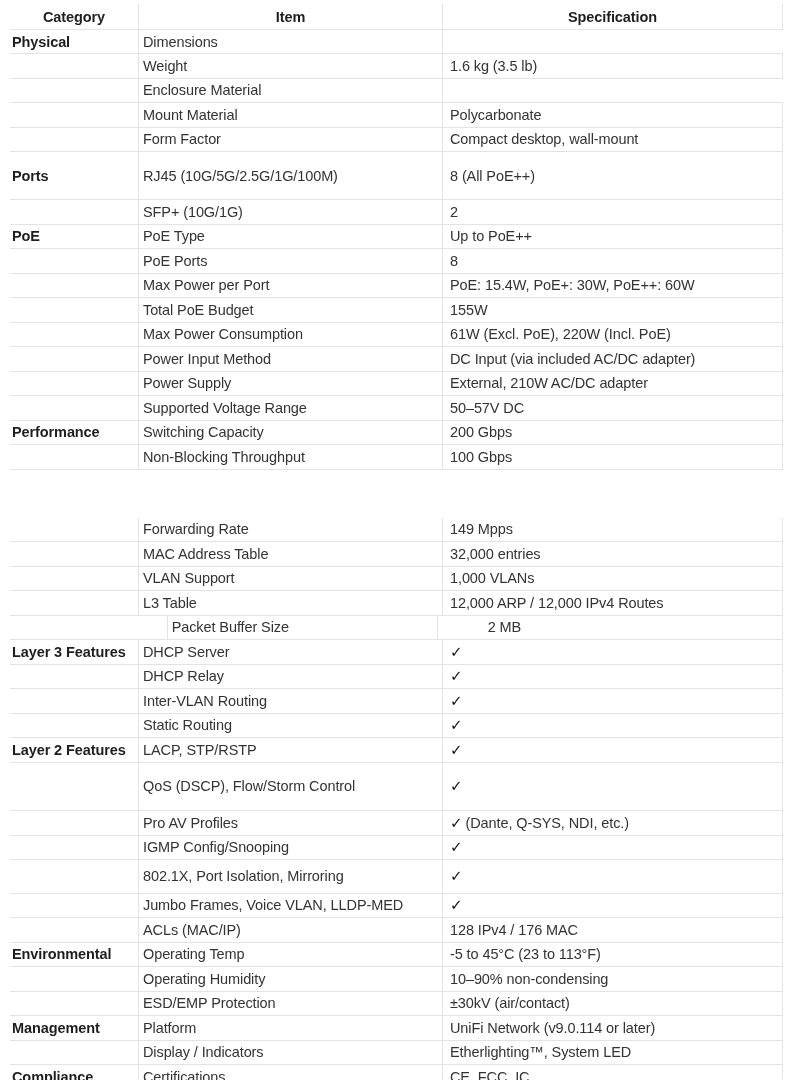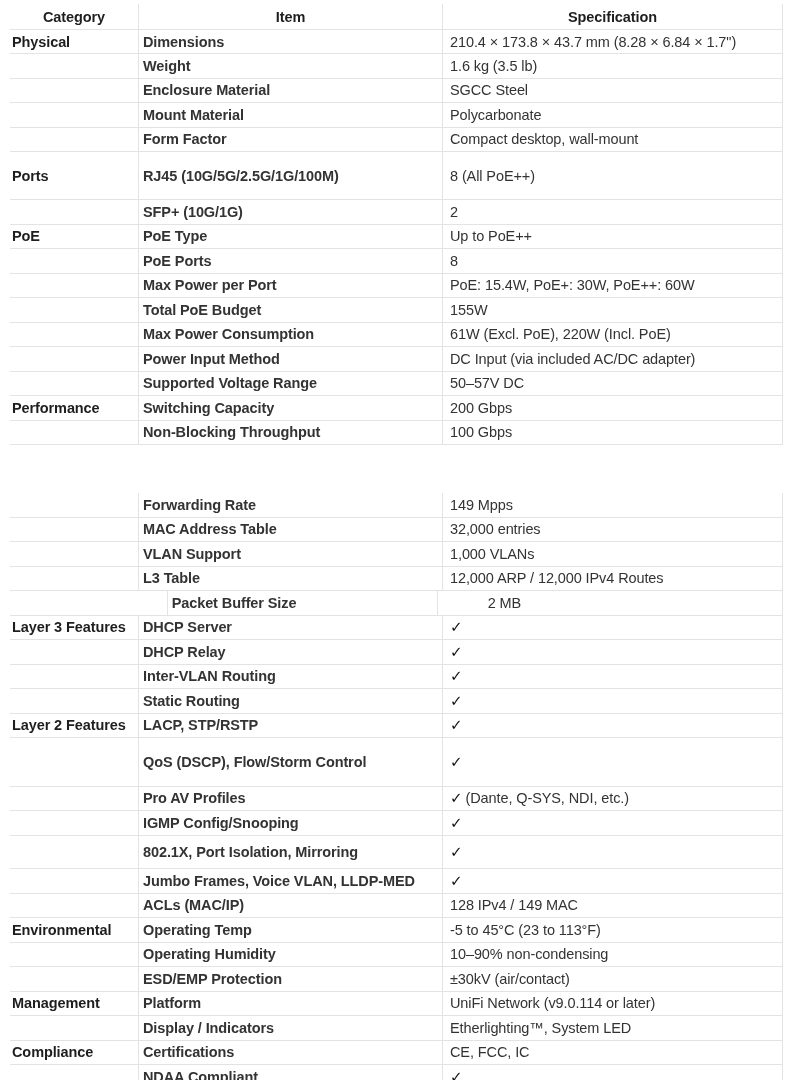--- a/index.html
+++ b/index.html
@@ -3,50 +3,48 @@
 <meta charset="utf-8">
 <style>
   html, body { margin:0; padding:0; background:#ffffff; }
   body { width:808px; height:1080px; overflow:hidden; position:relative;
          font-family:"Liberation Sans", "DejaVu Sans", sans-serif; color:#2a2a2a; }
   #sheet { position:absolute; left:10px; top:4px; width:773px; }
   .row { display:flex; border-bottom:1px solid #e3e3e3; box-sizing:border-box; }
   .cell { box-sizing:border-box; display:flex; align-items:center; font-size:14.5px;
           white-space:nowrap; overflow:hidden; letter-spacing:-0.1px; }
   .c1 { width:128px; padding-left:2px; font-weight:bold; color:#1e1e1e; }
-  .c2 { width:305px; padding-left:4px; border-left:1px solid #e3e3e3; border-right:1px solid #e3e3e3; color:#333;font-weight:bold; }
+  .c2 { width:305px; padding-left:4px; border-left:1px solid #e3e3e3; border-right:1px solid #e3e3e3; color:#333; }
   .c3 { width:340px; padding-left:7px; border-right:1px solid #e3e3e3; color:#333; }
   .hdr .cell { font-weight:bold; justify-content:center; color:#1e1e1e; padding-left:0; }
   .check { font-size:15px; font-weight:bold; color:#111; }
   .note { margin-left:3px; }
 </style>
 </head>
 <body>
 
 <div id="sheet">
   <div class="row hdr" style="height:26px;">
     <div class="cell c1">Category</div>
     <div class="cell c2">Item</div>
     <div class="cell c3">Specification</div>
   </div>
   <div id="rows">
       <div class="row" style="height: 24px;">
         <div class="cell c1">Physical</div>
         <div class="cell c2">Dimensions</div>
-        <div class="cell c3">210.4 × 173.8 × 43.7 mm (8.28 × 6.84 × 1.7")</div>
       </div>
       <div class="row" style="height: 24.5px;">
         <div class="cell c1"></div>
         <div class="cell c2">Weight</div>
         <div class="cell c3">1.6 kg (3.5 lb)</div>
       </div>
       <div class="row" style="height: 24.5px;">
         <div class="cell c1"></div>
         <div class="cell c2">Enclosure Material</div>
-        <div class="cell c3">SGCC Steel</div>
       </div>
       <div class="row" style="height: 24.5px;">
         <div class="cell c1"></div>
         <div class="cell c2">Mount Material</div>
         <div class="cell c3">Polycarbonate</div>
       </div>
       <div class="row" style="height: 24.5px;">
         <div class="cell c1"></div>
         <div class="cell c2">Form Factor</div>
         <div class="cell c3">Compact desktop, wall-mount</div>
@@ -86,20 +84,25 @@
         <div class="cell c2">Max Power Consumption</div>
         <div class="cell c3">61W (Excl. PoE), 220W (Incl. PoE)</div>
       </div>
       <div class="row" style="height: 24.5px;">
         <div class="cell c1"></div>
         <div class="cell c2">Power Input Method</div>
         <div class="cell c3">DC Input (via included AC/DC adapter)</div>
       </div>
       <div class="row" style="height: 24.5px;">
         <div class="cell c1"></div>
+        <div class="cell c2">Power Supply</div>
+        <div class="cell c3">External, 210W AC/DC adapter</div>
+      </div>
+      <div class="row" style="height: 24.5px;">
+        <div class="cell c1"></div>
         <div class="cell c2">Supported Voltage Range</div>
         <div class="cell c3">50–57V DC</div>
       </div>
       <div class="row" style="height: 24.5px;">
         <div class="cell c1">Performance</div>
         <div class="cell c2">Switching Capacity</div>
         <div class="cell c3">200 Gbps</div>
       </div>
       <div class="row" style="height: 24.5px;">
         <div class="cell c1"></div>
@@ -198,21 +201,21 @@
       <div class="row" style="height: 24.5px;">
         <div class="cell c1"></div>
         <div class="cell c2">Jumbo Frames, Voice VLAN, LLDP-MED</div>
         <div class="cell c3">
           <span class="check">✓</span>
         </div>
       </div>
       <div class="row" style="height: 24.5px;">
         <div class="cell c1"></div>
         <div class="cell c2">ACLs (MAC/IP)</div>
-        <div class="cell c3">128 IPv4 / 149 MAC</div>
+        <div class="cell c3">128 IPv4 / 176 MAC</div>
       </div>
       <div class="row" style="height: 24.5px;">
         <div class="cell c1">Environmental</div>
         <div class="cell c2">Operating Temp</div>
         <div class="cell c3">-5 to 45°C (23 to 113°F)</div>
       </div>
       <div class="row" style="height: 24.5px;">
         <div class="cell c1"></div>
         <div class="cell c2">Operating Humidity</div>
         <div class="cell c3">10–90% non-condensing</div>

